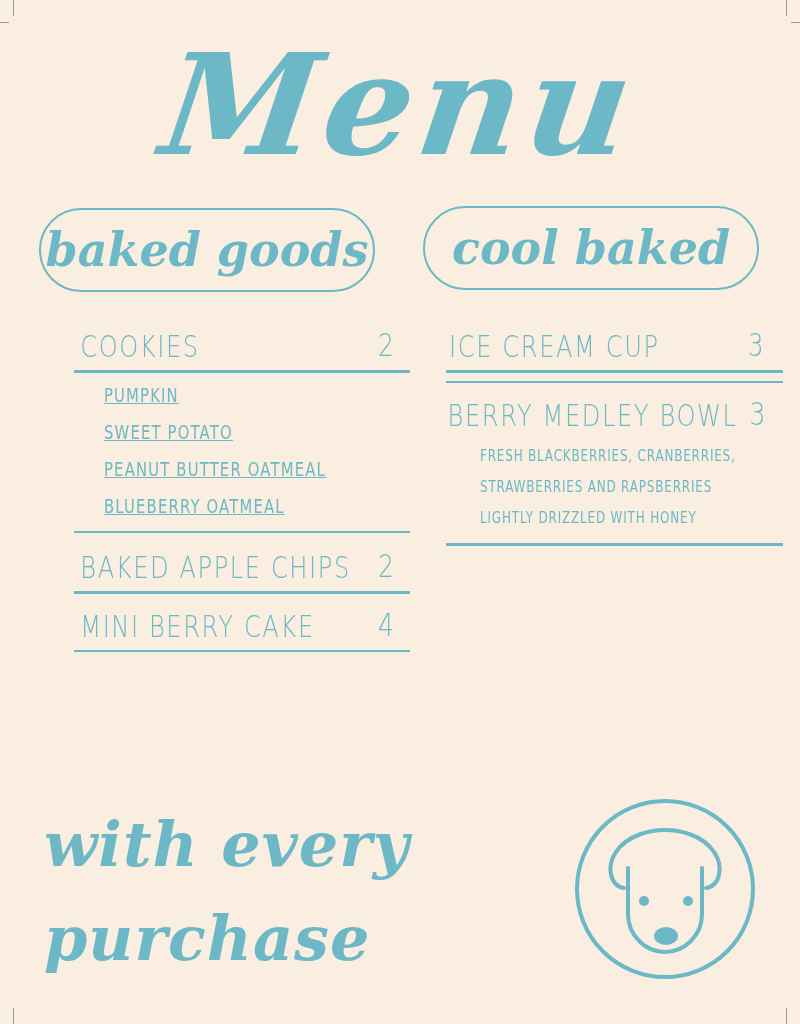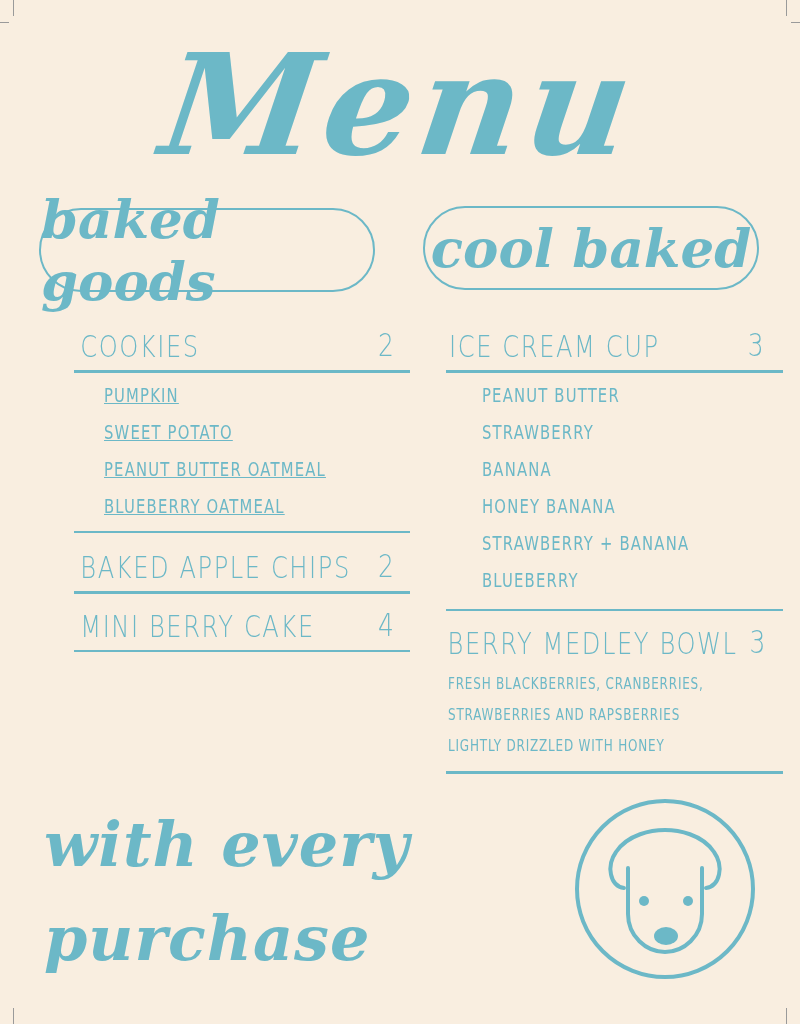--- a/index.html
+++ b/index.html
@@ -13,21 +13,21 @@
   .title {
     position:absolute; left:0; top:30px; width:800px; text-align:center;
     font-family:"DejaVu Serif", serif; font-style:italic; font-weight:bold;
     font-size:140px; letter-spacing:6px; line-height:150px;
     color:#6cb8c7; transform:skewX(-8deg);
   }
   .pill {
     position:absolute; height:84px; border:2.5px solid #6cb8c7; border-radius:44px;
     display:flex; align-items:center; justify-content:center; box-sizing:border-box;
     font-family:"DejaVu Serif", serif; font-style:italic; font-weight:bold;
-    font-size:53px; color:#6cb8c7;
+    font-size:46px; color:#6cb8c7;
   }
   .col { position:absolute; }
   .row {
     display:flex; justify-content:space-between; align-items:flex-end;
     font-family:"DejaVu Sans", sans-serif; font-size:31px; letter-spacing:2px;
     text-transform:uppercase; color:#6cb8c7; font-weight:300;
     transform:scaleX(0.78); transform-origin:left;
     width:128%;
   }
   .price { font-size:32px; }
@@ -90,34 +90,26 @@
   </div>
   <div class="rule" style="margin-top:6px;"></div>
 </div>
 
 <div class="col" style="left:446px;top:320px;width:337px;">
   <div class="row" style="padding:0 4px;height:44px;box-sizing:border-box;">
     <span>Ice Cream Cup</span>
     <span class="price" style="margin-right:18px;">3</span>
   </div>
   <div class="rule" style="margin-top:6px;"></div>
-  <div style="padding:4px 0 0 36px;height:224px;">
-    <div class="sub">Peanut Butter</div>
-    <div class="sub">Strawberry</div>
-    <div class="sub">Banana</div>
-    <div class="sub">Honey Banana</div>
-    <div class="sub">Strawberry + Banana</div>
-    <div class="sub">Blueberry</div>
-  </div>
   <div class="rule" style="margin-top:8px;"></div>
   <div class="row" style="padding:0 2px;height:50px;box-sizing:border-box;">
     <span>Berry Medley Bowl</span>
     <span class="price" style="margin-right:18px;">3</span>
   </div>
-  <div style="padding:8px 0 0 2px;height:100px;">
+  <div style="padding:8px 0 0 2px;height:100px;margin-left:32px;">
     <div class="desc">Fresh blackberries, cranberries,</div>
     <div class="desc">strawberries and rapsberries</div>
     <div class="desc">lightly drizzled with honey</div>
   </div>
   <div class="rule" style="margin-top:2px;"></div>
 </div>
 
 <div class="promo">
   <div>with every purchase</div>
 </div>

